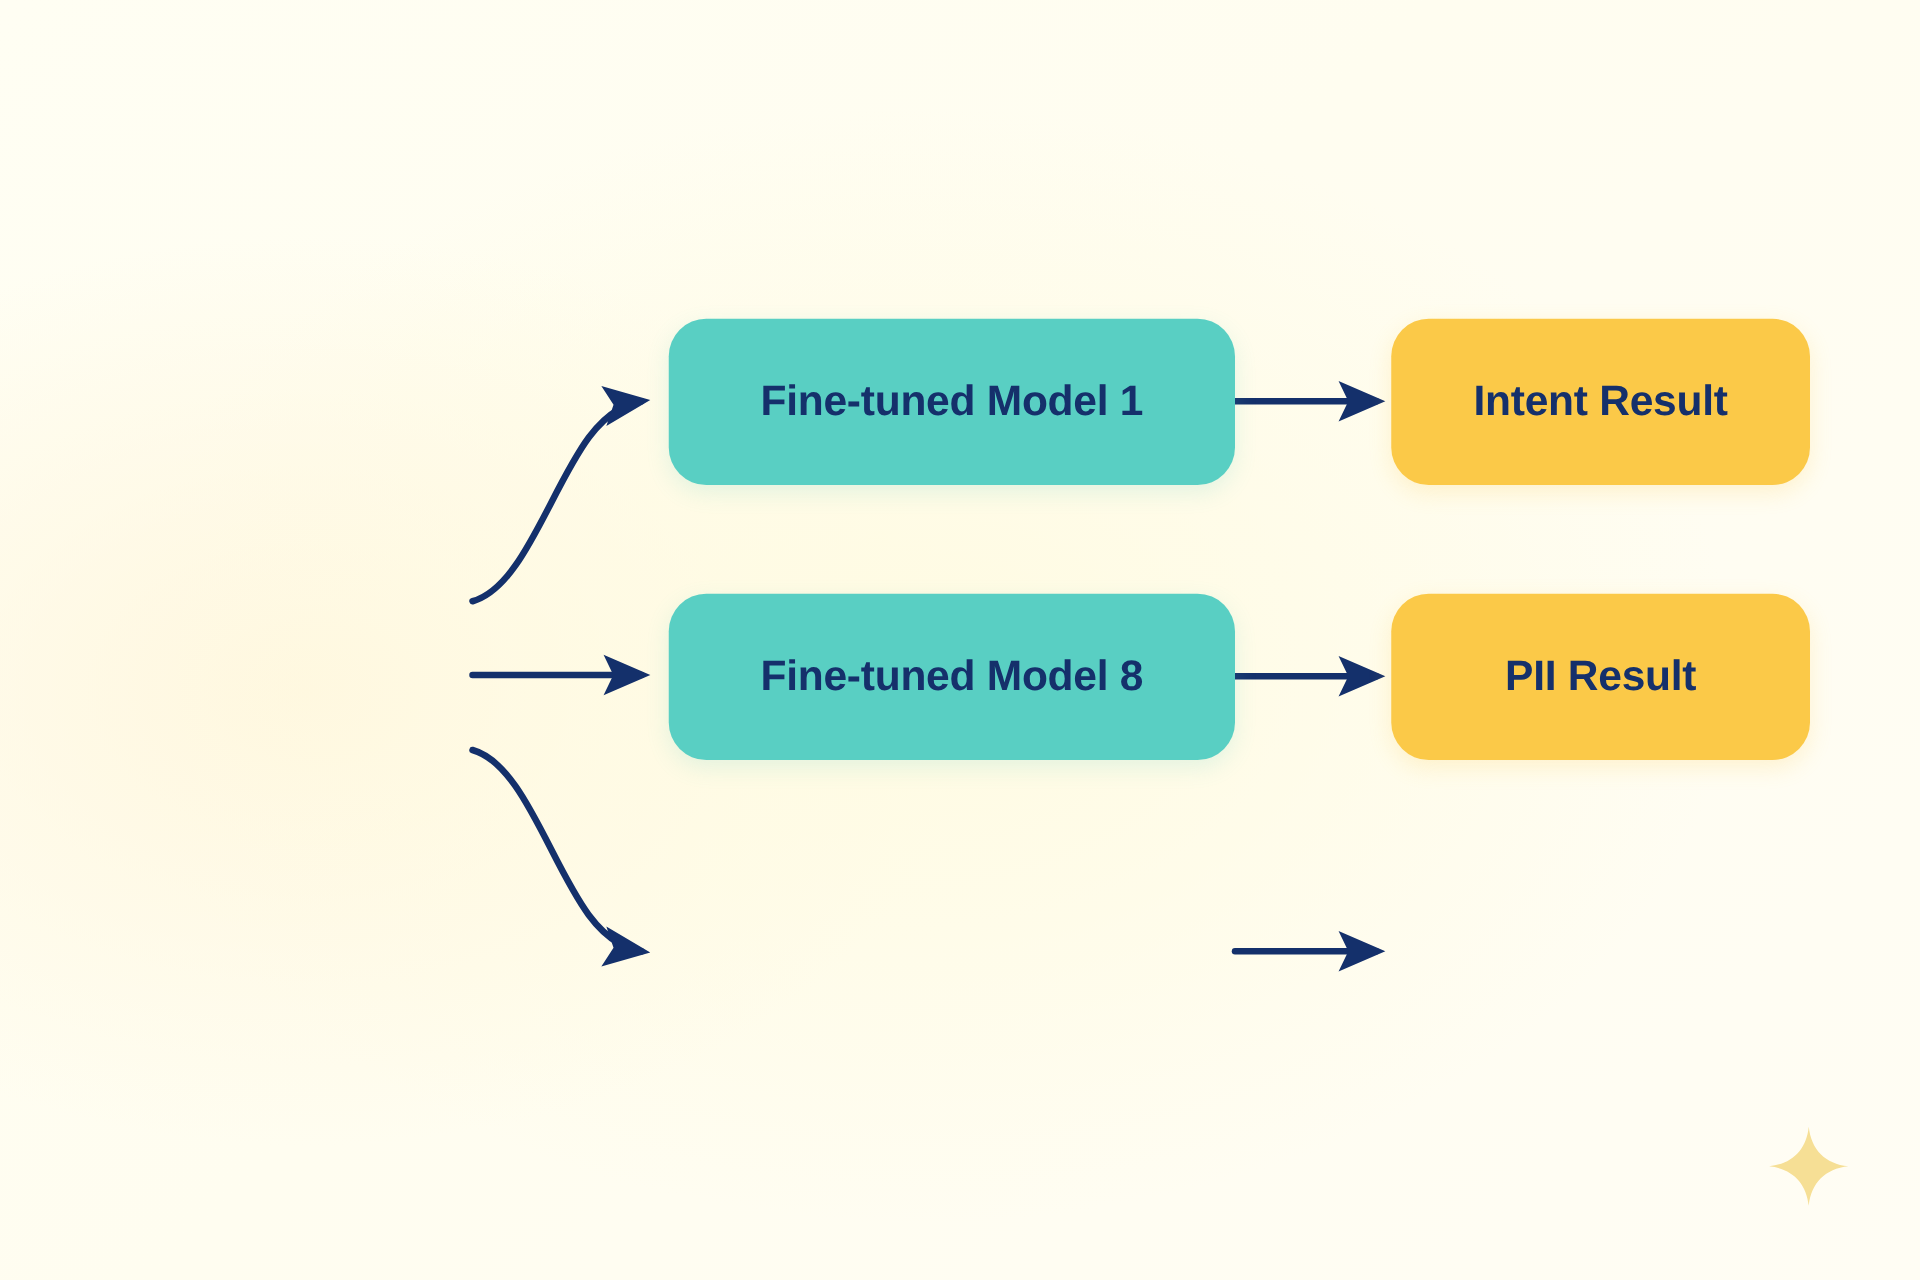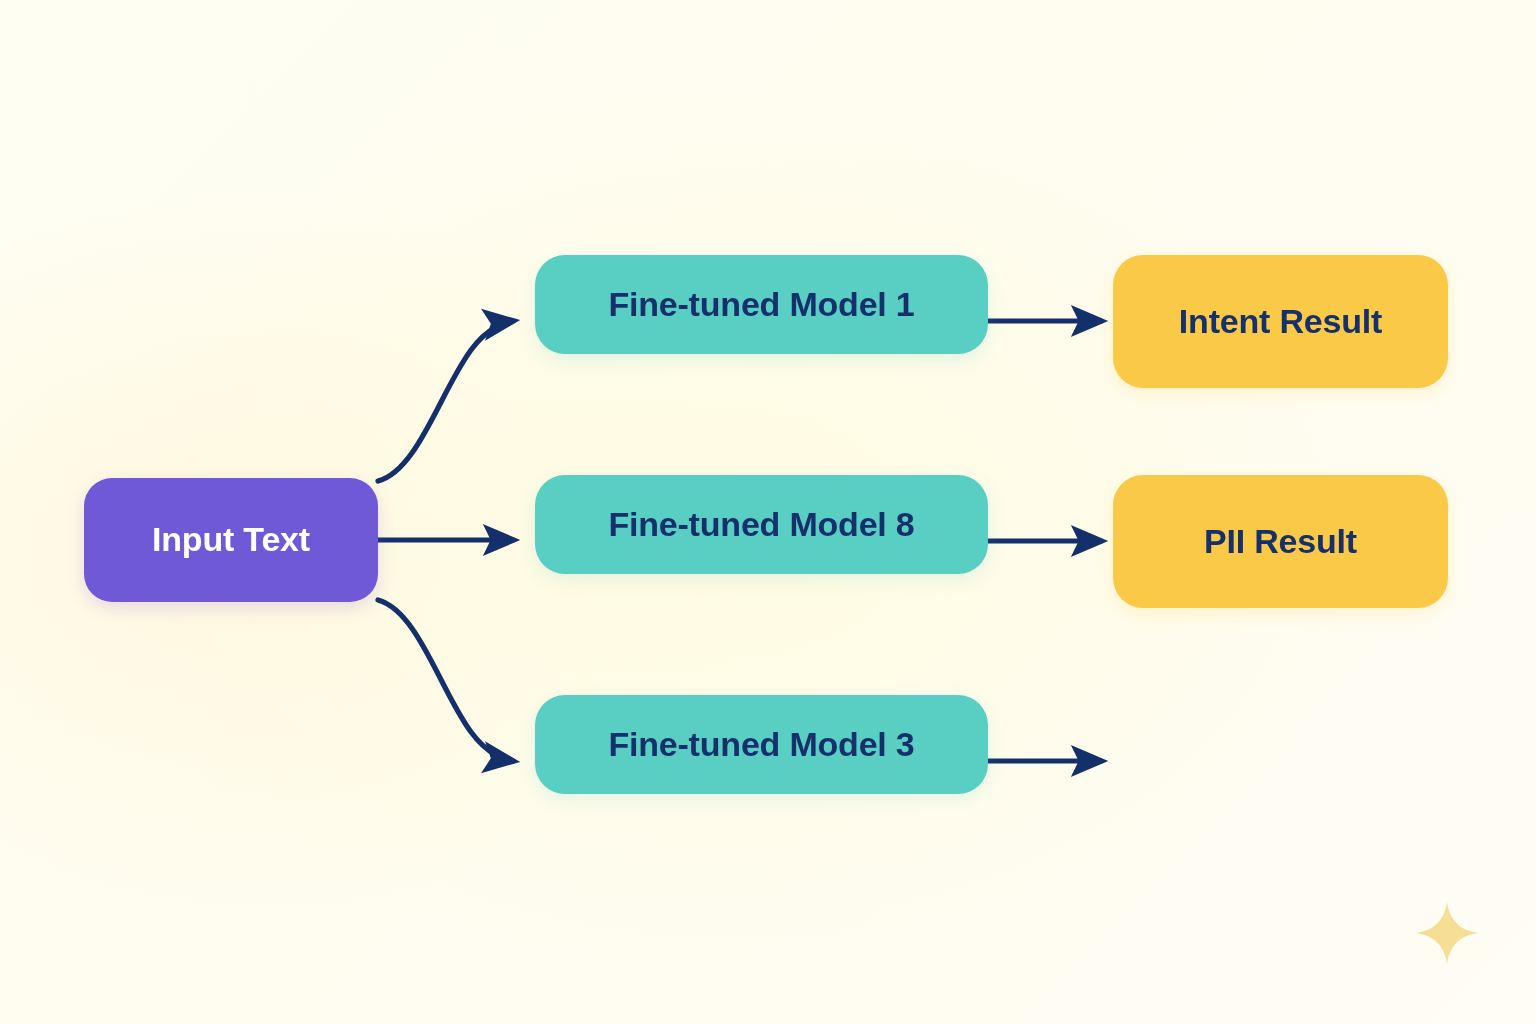--- a/index.html
+++ b/index.html
@@ -55,21 +55,21 @@
     border-radius: 28px;
     background: #7059D6;
     box-shadow: 0 6px 18px rgba(112, 89, 214, 0.18);
   }
   .node-input .node-label {
     color: #FFFFFF;
   }
   .node-model {
     left: 535px;
     width: 453px;
-    height: 99px;
+    height: 133px;
     background: #59CFC3;
     box-shadow: 0 6px 18px rgba(89, 207, 195, 0.16);
   }
   .node-model .node-label {
     color: #15306B;
   }
   .node-result {
     left: 1113px;
     width: 335px;
     height: 133px;
@@ -111,35 +111,29 @@
       <path d="M378,600 C 418,611 440,690 471,732 C 488,755 505,760 513,761" marker-end="url(#arrowhead)"></path>
 
       <path d="M988,321 L 1101,321" marker-end="url(#arrowhead)"></path>
 
       <path d="M988,541 L 1101,541" marker-end="url(#arrowhead)"></path>
 
       <path d="M988,761 L 1101,761" marker-end="url(#arrowhead)"></path>
     </g>
   </svg>
 
-  <div class="node node-input">
-    <span class="node-label">Input Text</span>
-  </div>
 
   <div class="node node-model row-1">
     <span class="node-label">Fine-tuned Model 1</span>
   </div>
 
   <div class="node node-model row-2">
     <span class="node-label">Fine-tuned Model 8</span>
   </div>
 
-  <div class="node node-model row-3">
-    <span class="node-label">Fine-tuned Model 3</span>
-  </div>
 
   <div class="node node-result row-2">
     <span class="node-label">PII Result</span>
   </div>
 
   <div class="node node-result row-1">
     <span class="node-label">Intent Result</span>
   </div>
 
 

